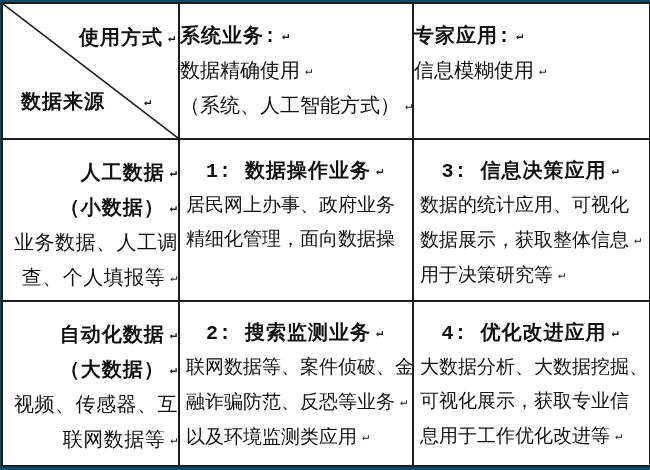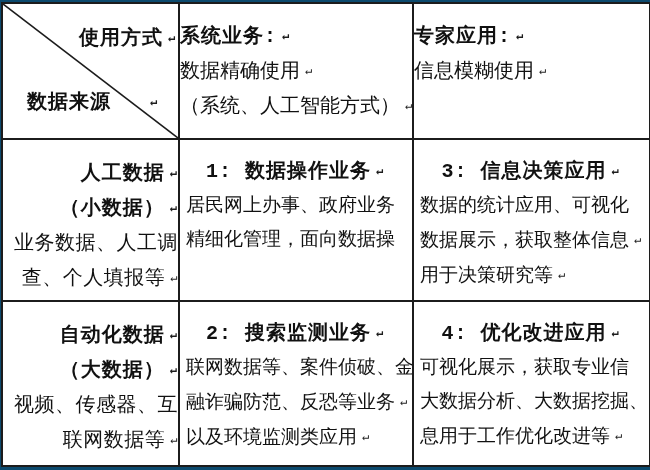--- a/index.html
+++ b/index.html
@@ -27,21 +27,21 @@
   .brk{font-size:12px;vertical-align:3px;margin-left:5px;color:#1d1d1d;}
 
   
   .corner{position:relative;}
   .corner svg{position:absolute;left:0;top:0;}
   .corner-top{
     position:absolute;top:20px;left:76px;
     font-size:20px;font-weight:bold;letter-spacing:1px;
   }
   .corner-bottom{
-    position:absolute;top:84px;left:24px;
+    position:absolute;top:84px;left:18px;
     font-size:20px;font-weight:bold;letter-spacing:1px;
   }
   .corner-bottom .brk{margin-left:26px;}
 
   
   .colhead{padding-top:15px;line-height:35px;font-size:20px;text-align:left;}
   .colhead .line:first-child{font-weight:bold;letter-spacing:1px;}
 
   
   .rowhead{padding-top:16px;line-height:35px;font-size:20px;text-align:right;}
@@ -110,19 +110,19 @@
 
     <div class="cell bodycell last-row">
         <div class="line">2: 搜索监测业务<span class="brk">↵</span></div>
         <div class="line">联网数据等、案件侦破、金</div>
         <div class="line">融诈骗防范、反恐等业务<span class="brk">↵</span></div>
         <div class="line">以及环境监测类应用<span class="brk">↵</span></div>
       </div>
 
     <div class="cell bodycell last-col last-row">
         <div class="line">4: 优化改进应用<span class="brk">↵</span></div>
+        <div class="line">大数据分析、大数据挖掘、</div>
         <div class="line">可视化展示，获取专业信</div>
-        <div class="line">大数据分析、大数据挖掘、</div>
         <div class="line">息用于工作优化改进等<span class="brk">↵</span></div>
       </div>
 
   </div>
 </div>
 
 </body></html>

